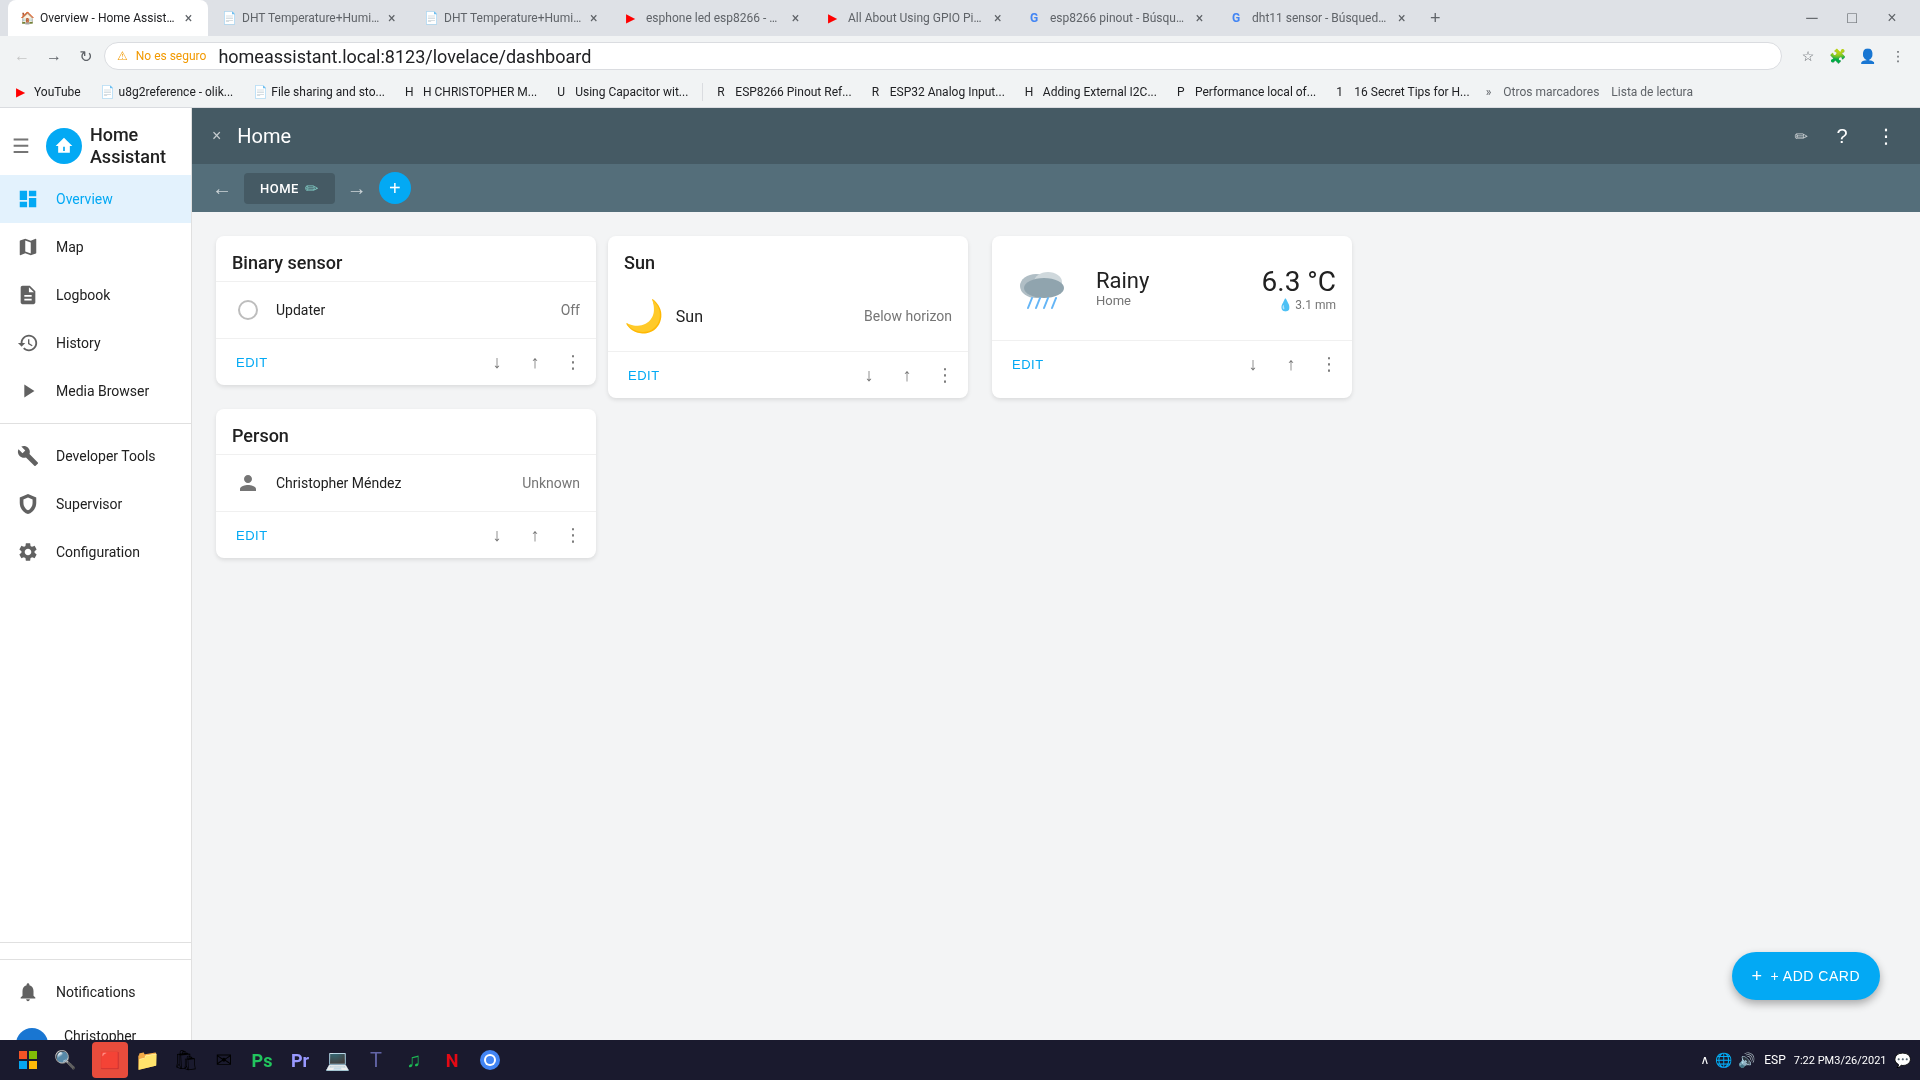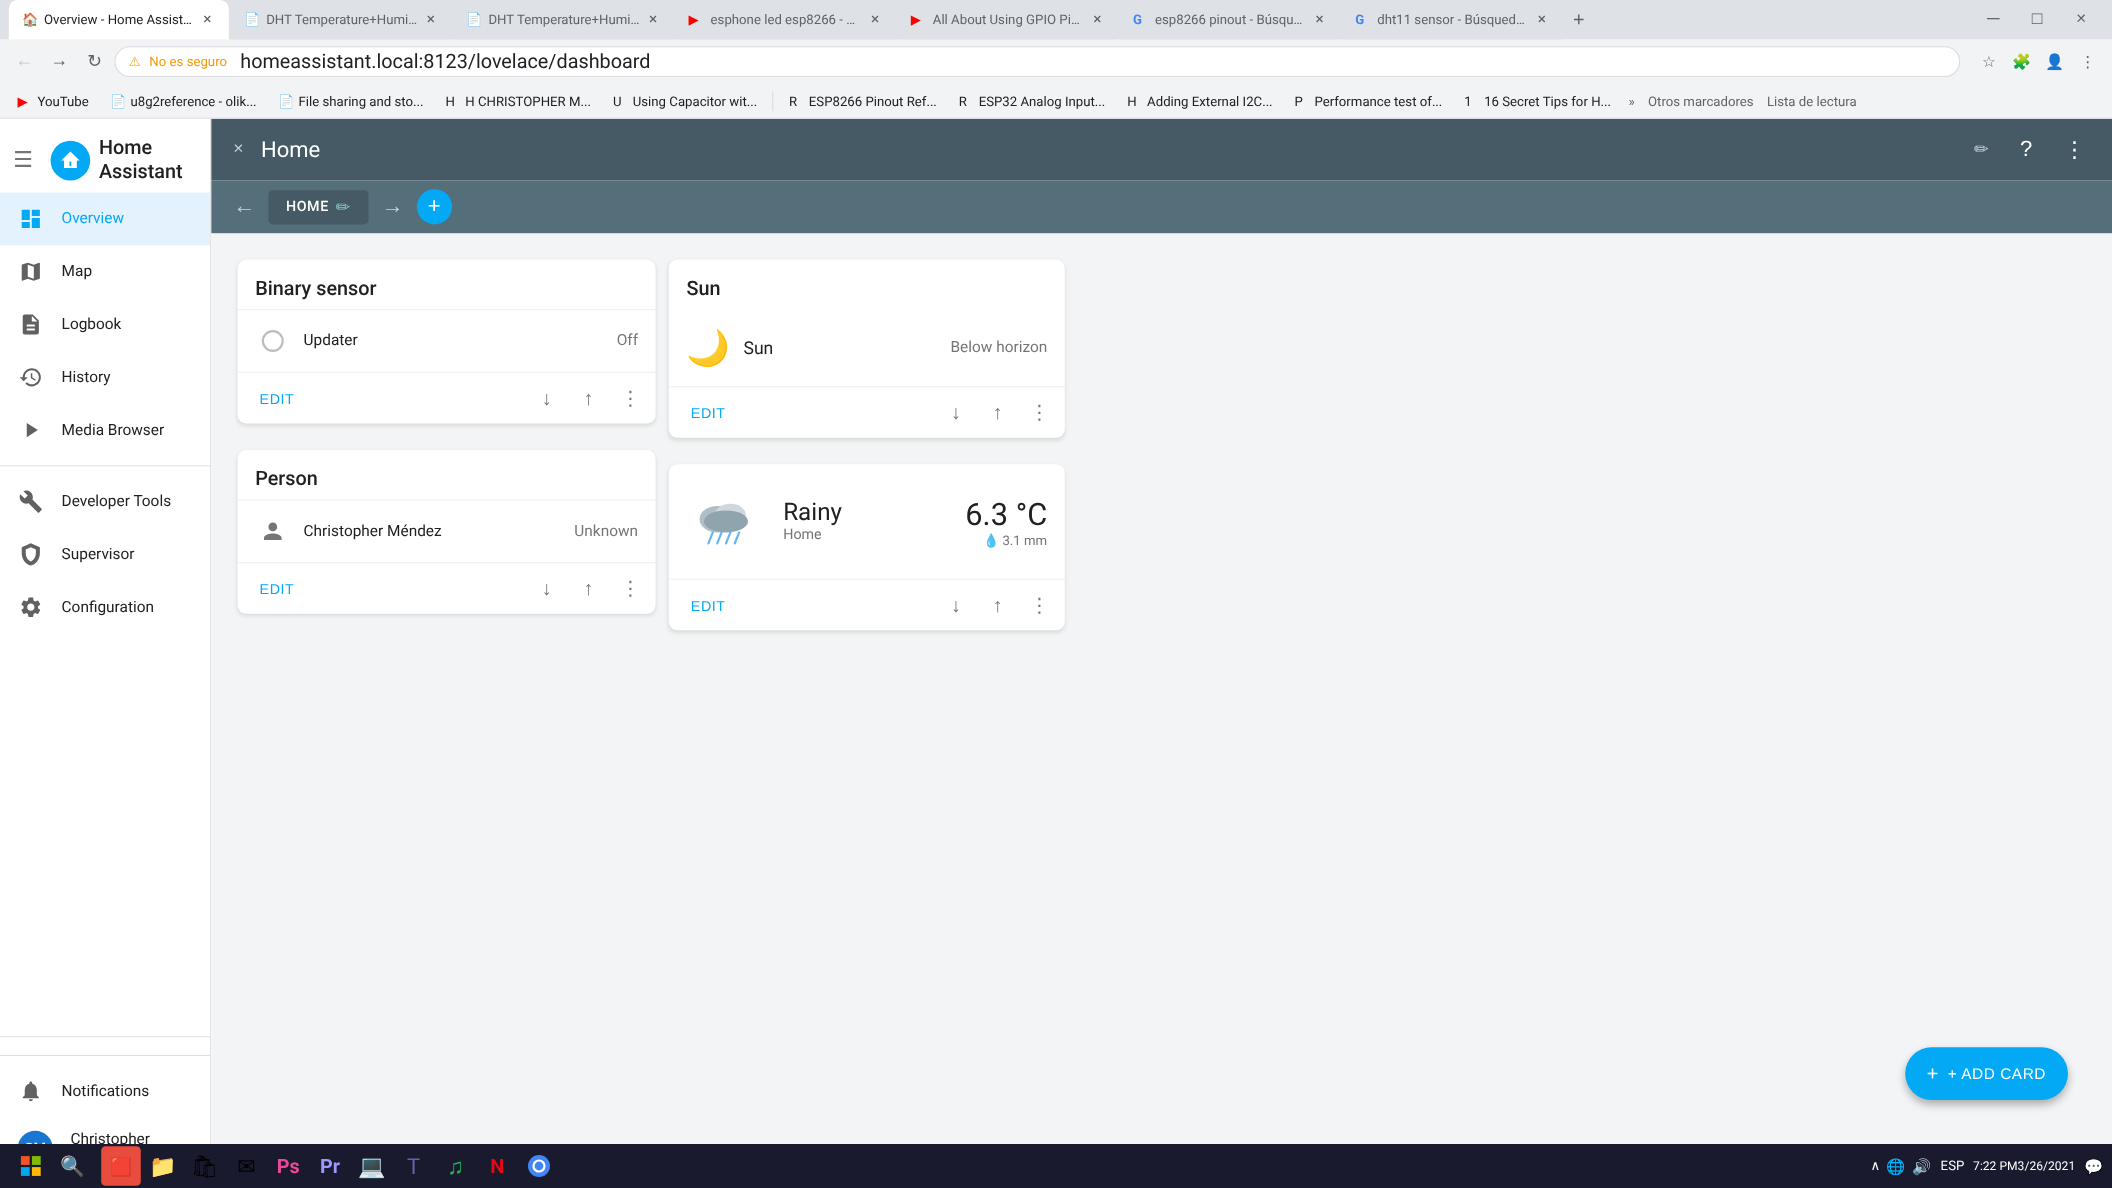--- a/index.html
+++ b/index.html
@@ -206,21 +206,21 @@
   <div class="bookmark">
     <span class="bm-icon">R</span>
     <span>ESP32 Analog Input...</span>
   </div>
   <div class="bookmark">
     <span class="bm-icon">H</span>
     <span>Adding External I2C...</span>
   </div>
   <div class="bookmark">
     <span class="bm-icon">P</span>
-    <span>Performance test of...</span>
+    <span>Performance local of...</span>
   </div>
   <div class="bookmark">
     <span class="bm-icon">1</span>
     <span>16 Secret Tips for H...</span>
   </div>
   <span class="bm-more">»</span>
   <span style="margin-left:8px;font-size:12px;color:#5f6368;">Otros marcadores</span>
   <span style="margin-left:8px;font-size:12px;color:#5f6368;">Lista de lectura</span>
 </div>
 
@@ -397,21 +397,21 @@
           <div class="card-actions">
             <button class="card-edit-btn">EDIT</button>
             <span class="card-actions-spacer"></span>
             <button class="card-action-icon">↓</button>
             <button class="card-action-icon">↑</button>
             <button class="card-action-icon">⋮</button>
           </div>
         </div>
       </div>
 
-      <div style="display:flex; flex-direction:column; gap:24px;">
+      <div style="display:flex; flex-direction:row; gap:24px;">
 
         <div class="card sun-card">
           <div class="card-title">Sun</div>
           <div class="sun-card-body">
             <span class="sun-icon">🌙</span>
             <span class="sun-name">Sun</span>
             <span class="sun-state">Below horizon</span>
           </div>
           <div class="card-actions">
             <button class="card-edit-btn">EDIT</button>
@@ -484,21 +484,21 @@
     <div class="taskbar-app">
       <span style="font-size:20px;">📁</span>
     </div>
     <div class="taskbar-app">
       <span style="font-size:20px;">🛍</span>
     </div>
     <div class="taskbar-app">
       <span style="font-size:20px;">✉</span>
     </div>
     <div class="taskbar-app">
-      <span style="font-size:18px;color:#ec4899;font-weight:bold;">Ps</span>
+      <span style="font-size:18px;color:#22c55e;font-weight:bold;">Ps</span>
     </div>
     <div class="taskbar-app">
       <span style="font-size:18px;color:#9999ff;font-weight:bold;">Pr</span>
     </div>
     <div class="taskbar-app">
       <span style="font-size:20px;">💻</span>
     </div>
     <div class="taskbar-app">
       <span style="font-size:20px;color:#6264a7;">T</span>
     </div>

